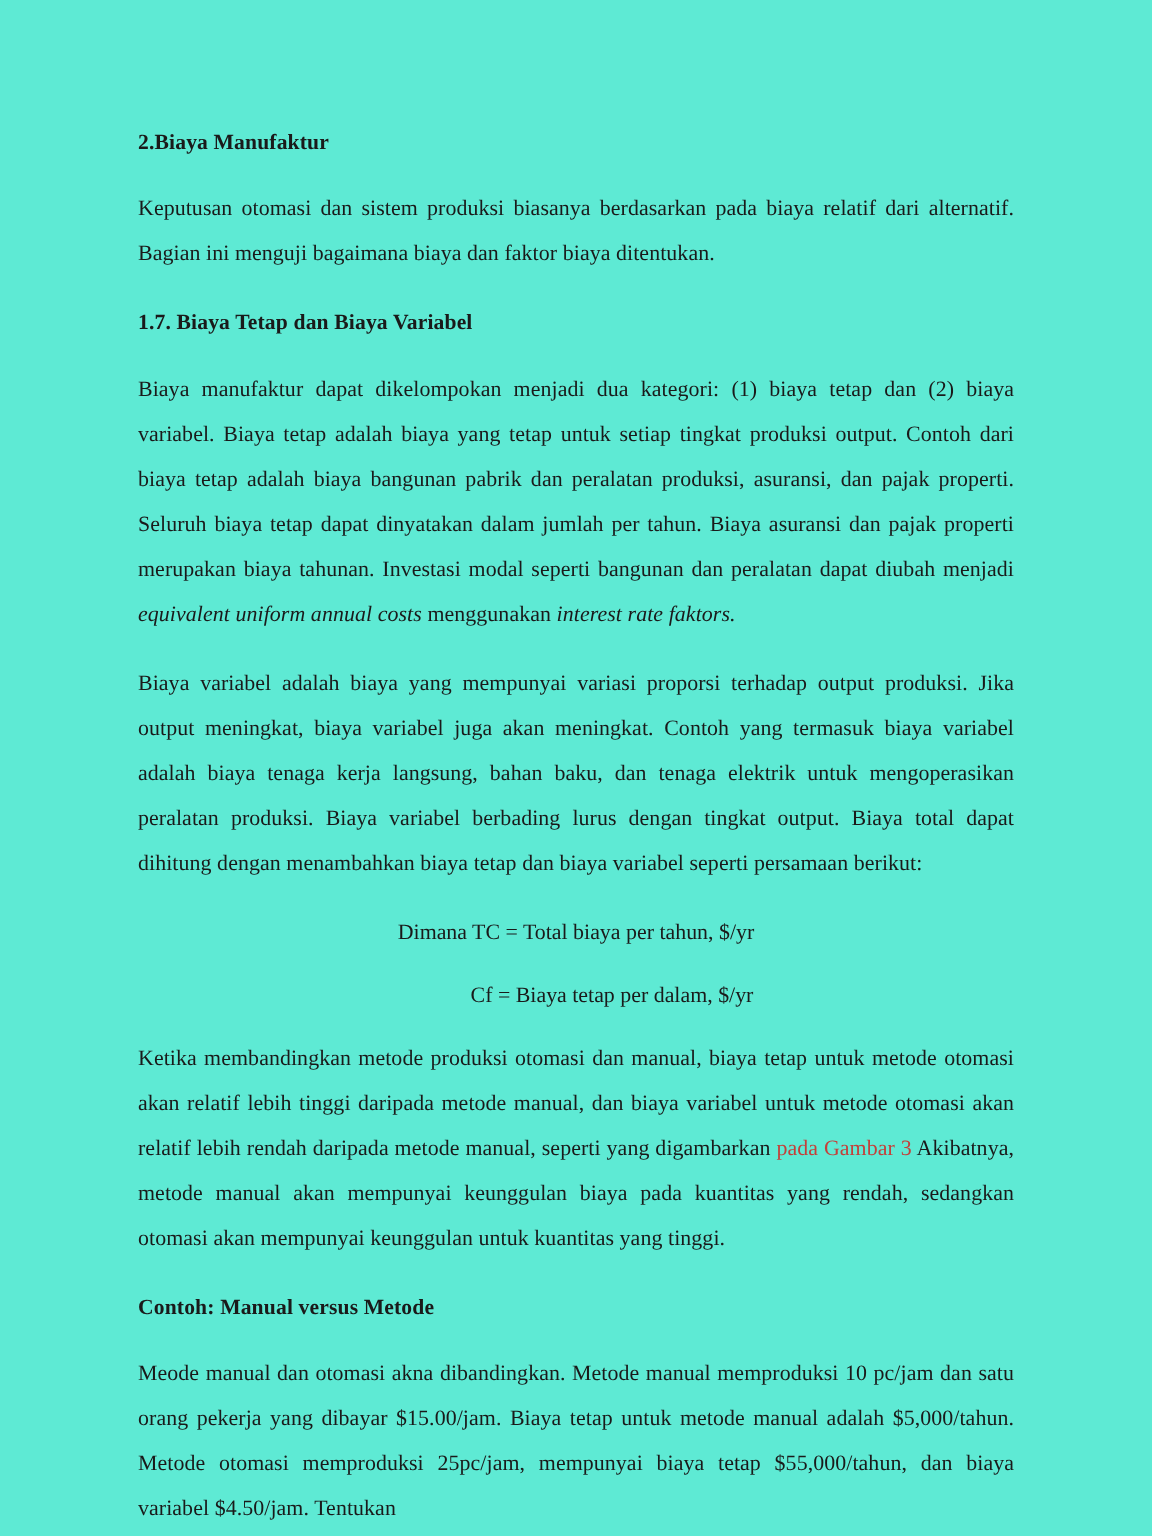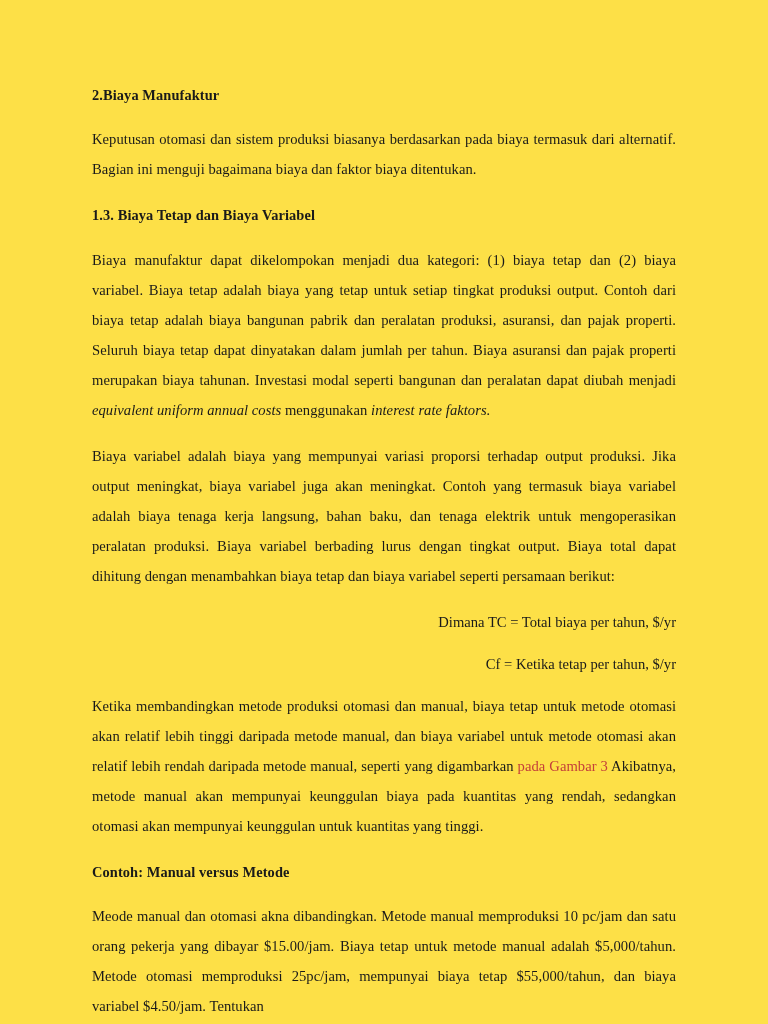--- a/index.html
+++ b/index.html
@@ -11,21 +11,21 @@
     width: 768px;
     height: 1024px;
     font-family: "Liberation Serif", "DejaVu Serif", serif;
     color: #1a1a1a;
     overflow: hidden;
   }
   .page {
     position: relative;
     width: 768px;
     height: 1024px;
-    background: #fde047;
+    background: #5eead4;
     box-sizing: border-box;
     padding: 86px 92px 0 92px;
   }
   .content {
     width: 584px;
   }
   h2.heading {
     font-size: 14.4px;
     font-weight: bold;
     margin: 0 0 19px 0;
@@ -66,50 +66,50 @@
   .eq-number {
     position: absolute;
     right: 20px;
     top: 0;
     font-size: 14.6px;
   }
   p.def-line {
     font-size: 14.6px;
     line-height: 30px;
     margin: 0 0 12px 0;
-    text-align: right;
+    text-align: center;
   }
   p.def-line.indent {
     padding-left: 48px;
   }
   p.def-line.last-def {
     margin-bottom: 18px;
   }
   .it { font-style: italic; margin-top: 32px; }
   .ref-red { color: #c4403a; }
 </style>
 </head>
 <body>
 
 <div class="page">
   <div class="content">
 
     <h2 class="heading">2.Biaya Manufaktur</h2>
 
-    <p class="body-text">Keputusan otomasi dan sistem produksi biasanya berdasarkan pada biaya termasuk dari alternatif. Bagian ini menguji bagaimana biaya dan faktor biaya ditentukan.</p>
+    <p class="body-text">Keputusan otomasi dan sistem produksi biasanya berdasarkan pada biaya relatif dari alternatif. Bagian ini menguji bagaimana biaya dan faktor biaya ditentukan.</p>
 
-    <h2 class="heading spaced-top">1.3. Biaya Tetap dan Biaya Variabel</h2>
+    <h2 class="heading spaced-top">1.7. Biaya Tetap dan Biaya Variabel</h2>
 
     <p class="body-text"><span>Biaya manufaktur dapat dikelompokan menjadi dua kategori: (1) biaya tetap dan (2) biaya variabel. Biaya tetap adalah biaya yang tetap untuk setiap tingkat produksi output. Contoh dari biaya tetap adalah biaya bangunan pabrik dan peralatan produksi, asuransi, dan pajak properti. Seluruh biaya tetap dapat dinyatakan dalam jumlah per tahun. Biaya asuransi dan pajak properti merupakan biaya tahunan. Investasi modal seperti bangunan dan peralatan dapat diubah menjadi </span><span class="it">equivalent uniform annual costs</span><span> menggunakan </span><span class="it">interest rate faktors.</span></p>
 
     <p class="body-text">Biaya variabel adalah biaya yang mempunyai variasi proporsi terhadap output produksi. Jika output meningkat, biaya variabel juga akan meningkat. Contoh yang termasuk biaya variabel adalah biaya tenaga kerja langsung, bahan baku, dan tenaga elektrik untuk mengoperasikan peralatan produksi. Biaya variabel berbading lurus dengan tingkat output. Biaya total dapat dihitung dengan menambahkan biaya tetap dan biaya variabel seperti persamaan berikut:</p>
 
 
     <p class="def-line">Dimana TC = Total biaya per tahun, $/yr</p>
-    <p class="def-line indent">Cf = Ketika tetap per tahun, $/yr</p>
+    <p class="def-line indent">Cf = Biaya tetap per dalam, $/yr</p>
 
     <p class="body-text"><span>Ketika membandingkan metode produksi otomasi dan manual, biaya tetap untuk metode otomasi akan relatif lebih tinggi daripada metode manual, dan biaya variabel untuk metode otomasi akan relatif lebih rendah daripada metode manual, seperti yang digambarkan </span><span class="ref-red">pada Gambar 3</span><span> Akibatnya, metode manual akan mempunyai keunggulan biaya pada kuantitas yang rendah, sedangkan otomasi akan mempunyai keunggulan untuk kuantitas yang tinggi.</span></p>
 
     <h2 class="heading spaced-top">Contoh: Manual versus Metode</h2>
 
     <p class="body-text last"><span>Meode manual dan otomasi akna dibandingkan. Metode manual memproduksi 10 pc/jam dan satu orang pekerja yang dibayar $15.00/jam. Biaya tetap untuk metode manual adalah $5,000/tahun. Metode otomasi memproduksi 25pc/jam, mempunyai biaya tetap $55,000/tahun, dan biaya variabel $4.50/jam. Tentukan </span></p>
 
   </div>
 </div>
 

